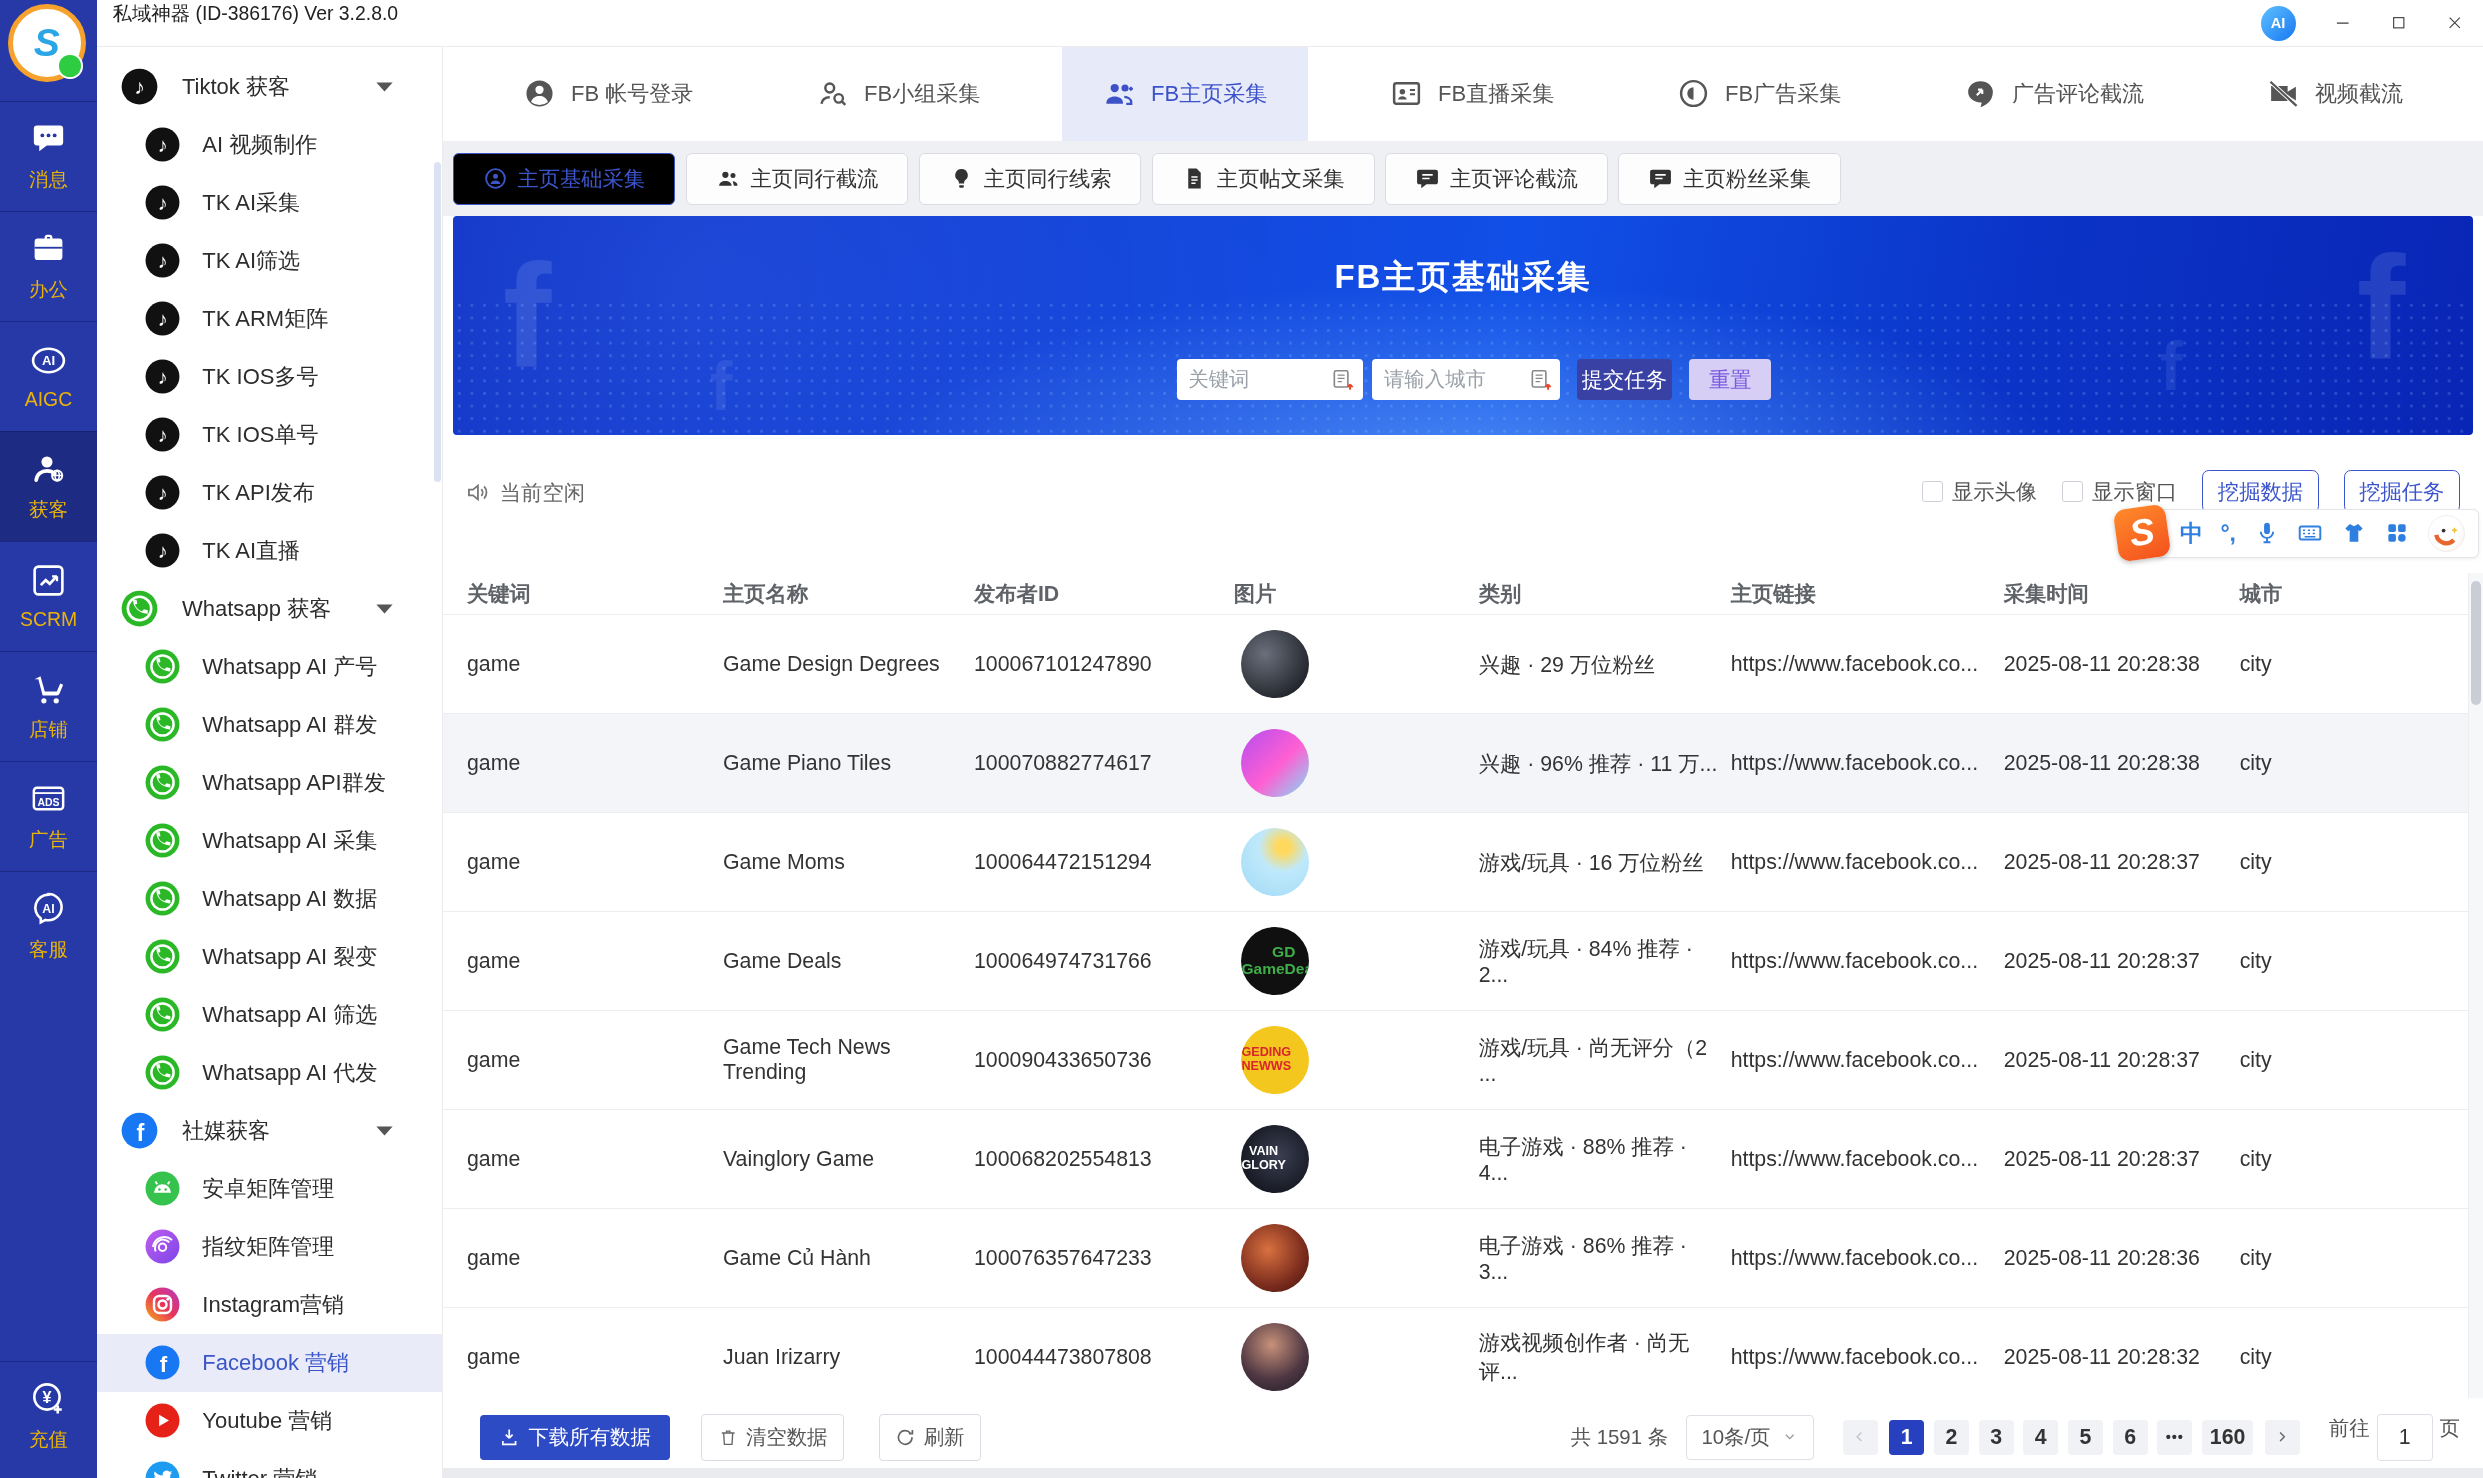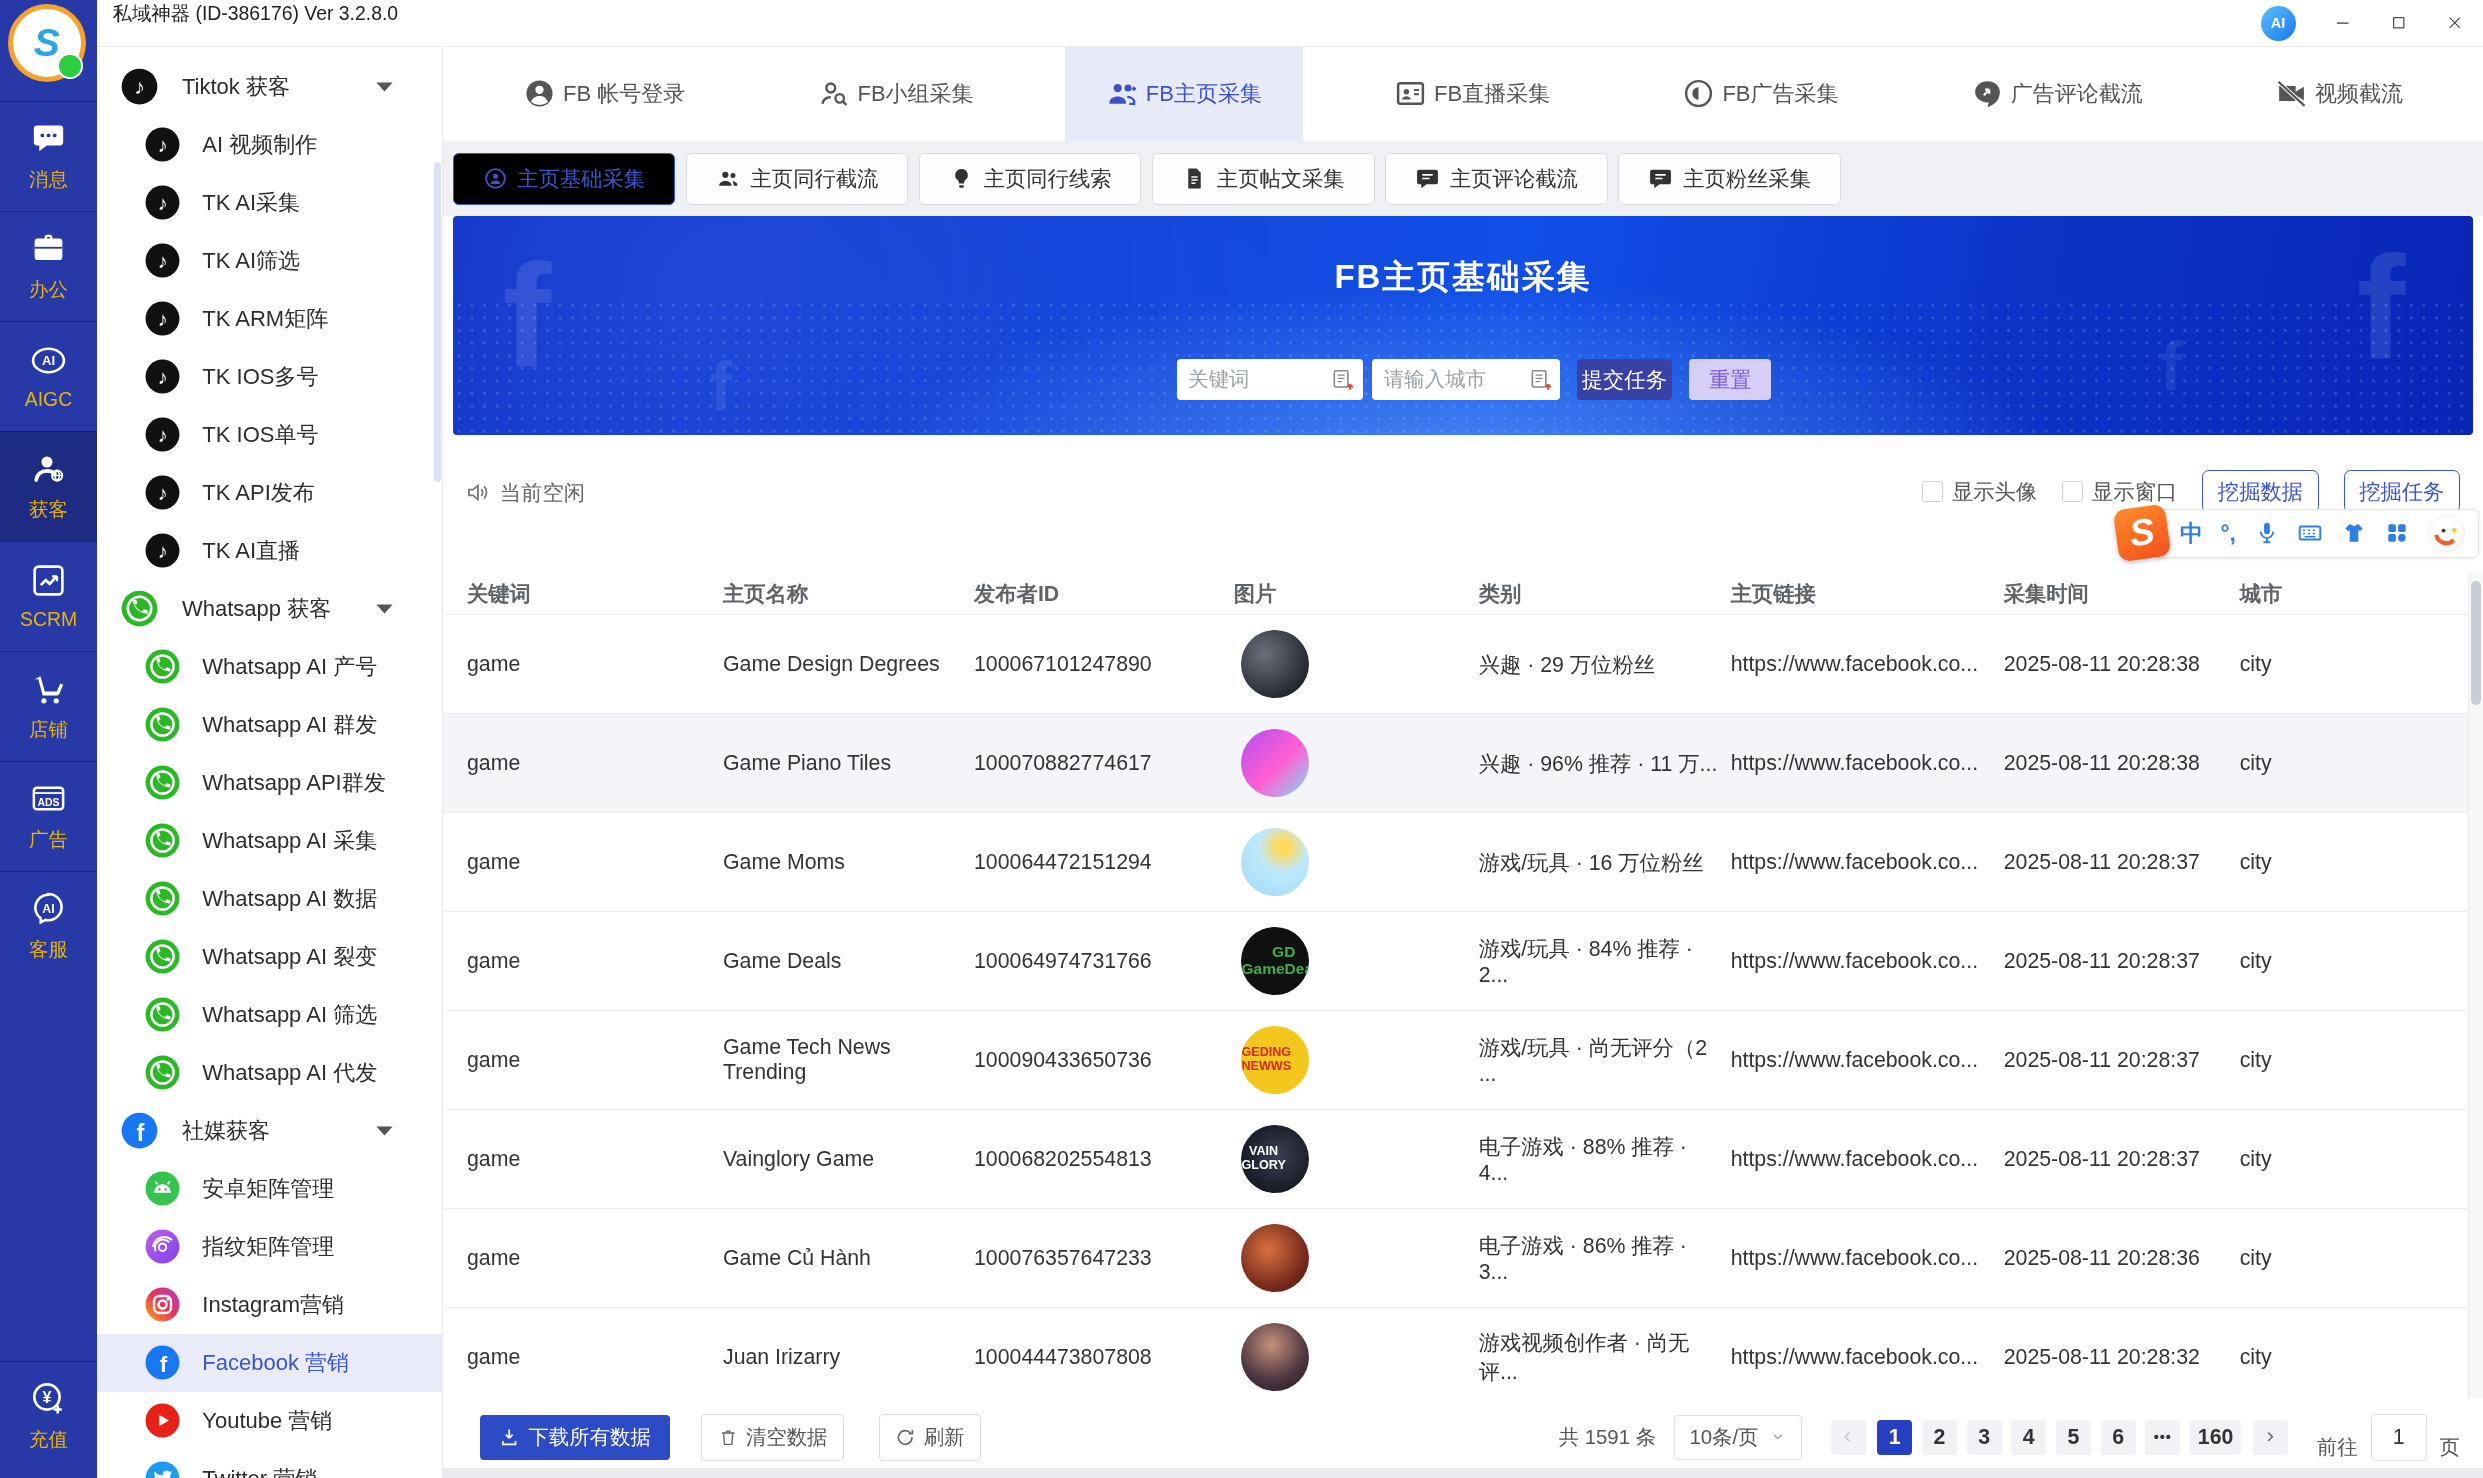--- a/index.html
+++ b/index.html
@@ -46,21 +46,21 @@
   .menu-item.child .ic{width:37px;height:37px;margin-right:21.3px;}
   .menu-item.sel{background:#e9ecf8;color:#3b55c8;}
   .menu-caret{position:absolute;right:15.5px;width:19.4px;height:19.4px;color:#555;}
   .side-thumb{position:absolute;right:1px;top:116px;width:6.8px;height:320px;background:#dbe3f2;border-radius:3.9px;}
 
   
   .main{position:absolute;left:443px;top:46px;right:0;bottom:0;background:#fff;
         display:flex;flex-direction:column;}
   .tabbar{height:95px;flex:none;background:#fff;display:flex;align-items:stretch;
           justify-content:space-between;padding:0 39px;}
-  .tab{display:flex;align-items:center;gap:7px;color:#555;font-size:22px;padding:0 41px;cursor:pointer;}
+  .tab{display:flex;align-items:center;gap:15px;color:#555;font-size:22px;padding:0 41px;cursor:pointer;}
   .tab .ic{width:33px;height:33px;}
   .tab.sel{background:#e7eaf8;color:#3d52c9;}
 
   .subbar{height:75px;flex:none;background:#eef0f3;display:flex;align-items:center;
           padding-left:9.7px;gap:10.7px;}
   .subtab{height:52px;box-sizing:border-box;display:flex;align-items:center;gap:9.7px;
           padding:0 29px;background:#fdfdfe;border:1px solid #d9dce3;border-radius:5.8px;
           font-size:21.3px;color:#333;cursor:pointer;}
   .subtab .ic{width:25px;height:25px;}
   .subtab.sel{background:#000000;border:1.5px solid #3c55cc;color:#3c55cc;}
@@ -143,21 +143,21 @@
              display:flex;align-items:center;justify-content:center;gap:11.6px;font-size:20.4px;color:#555;
              background:#fff;cursor:pointer;margin-right:17.5px;text-align:right;}
   .page-size .ic{width:15.5px;height:15.5px;color:#999;}
   .pages{display:flex;gap:9.7px;align-items:center;}
   .pg{min-width:35px;height:35px;padding:0 7.8px;box-sizing:border-box;background:#f0f2f5;border-radius:3.9px;
       display:flex;align-items:center;justify-content:center;font-size:21.3px;font-weight:bold;color:#333;cursor:pointer;}
   .pg.active{background:#2740c0;color:#fff;}
   .pg.nav{color:#c0c4cc;} .pg.nav.next{color:#666;}
   .pg.nav .ic{width:15.5px;height:15.5px;}
   .pg.dots{font-size:14.6px;letter-spacing:1px;}
-  .goto{display:flex;align-items:flex-end;gap:13px;font-size:20.4px;color:#555;margin-left:17.5px;}
+  .goto{display:flex;align-items:flex-start;gap:7px;font-size:20.4px;color:#555;margin-left:17.5px;}
   .goto input{width:50px;height:43px;border:1px solid #dcdfe6;border-radius:3.9px;text-align:center;
               font-size:21.3px;color:#333;outline:none;font-family:inherit;}
   .bottom-strip{flex:1;background:#e9ebef;}
 
   
   .vscroll{position:absolute;right:0;top:573px;width:13.6px;height:825px;background:#f6f7f9;
            border-left:1px solid #ededf0;z-index:4;}
   .vthumb{position:absolute;right:1.9px;top:7.8px;width:9.7px;height:124px;background:#c9cdd6;border-radius:4.9px;cursor:pointer;}
 </style>
 </head>

